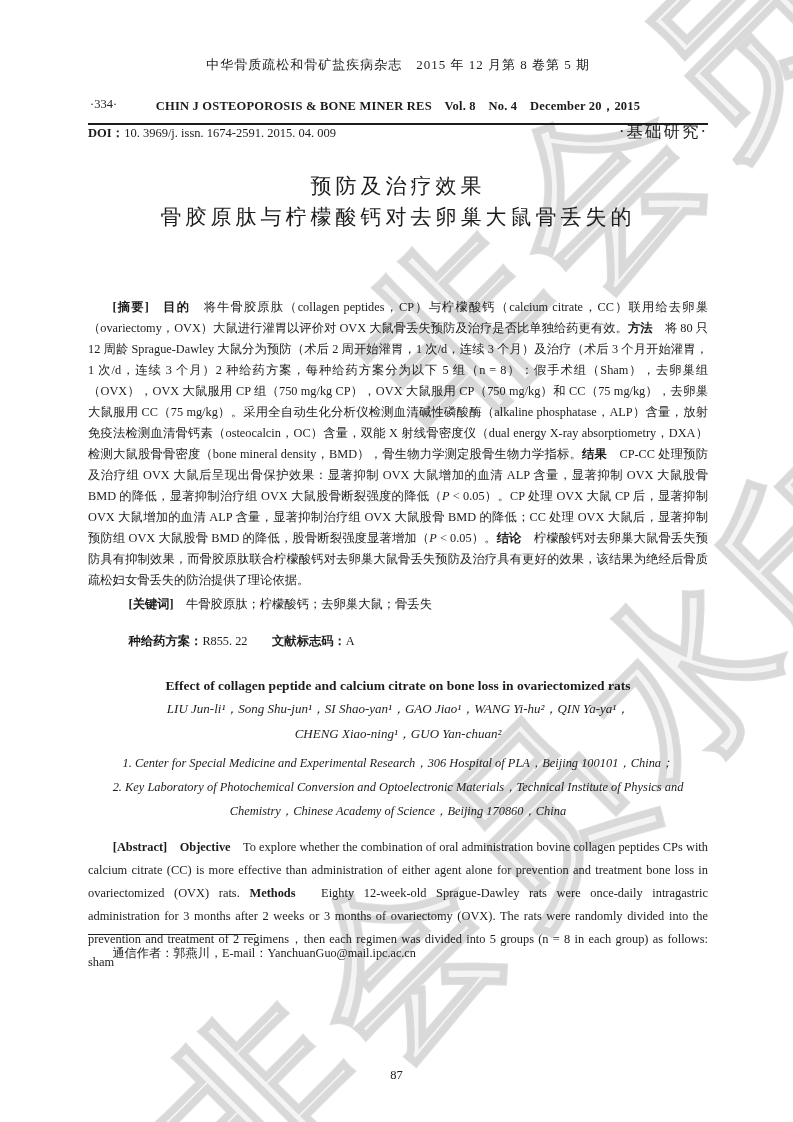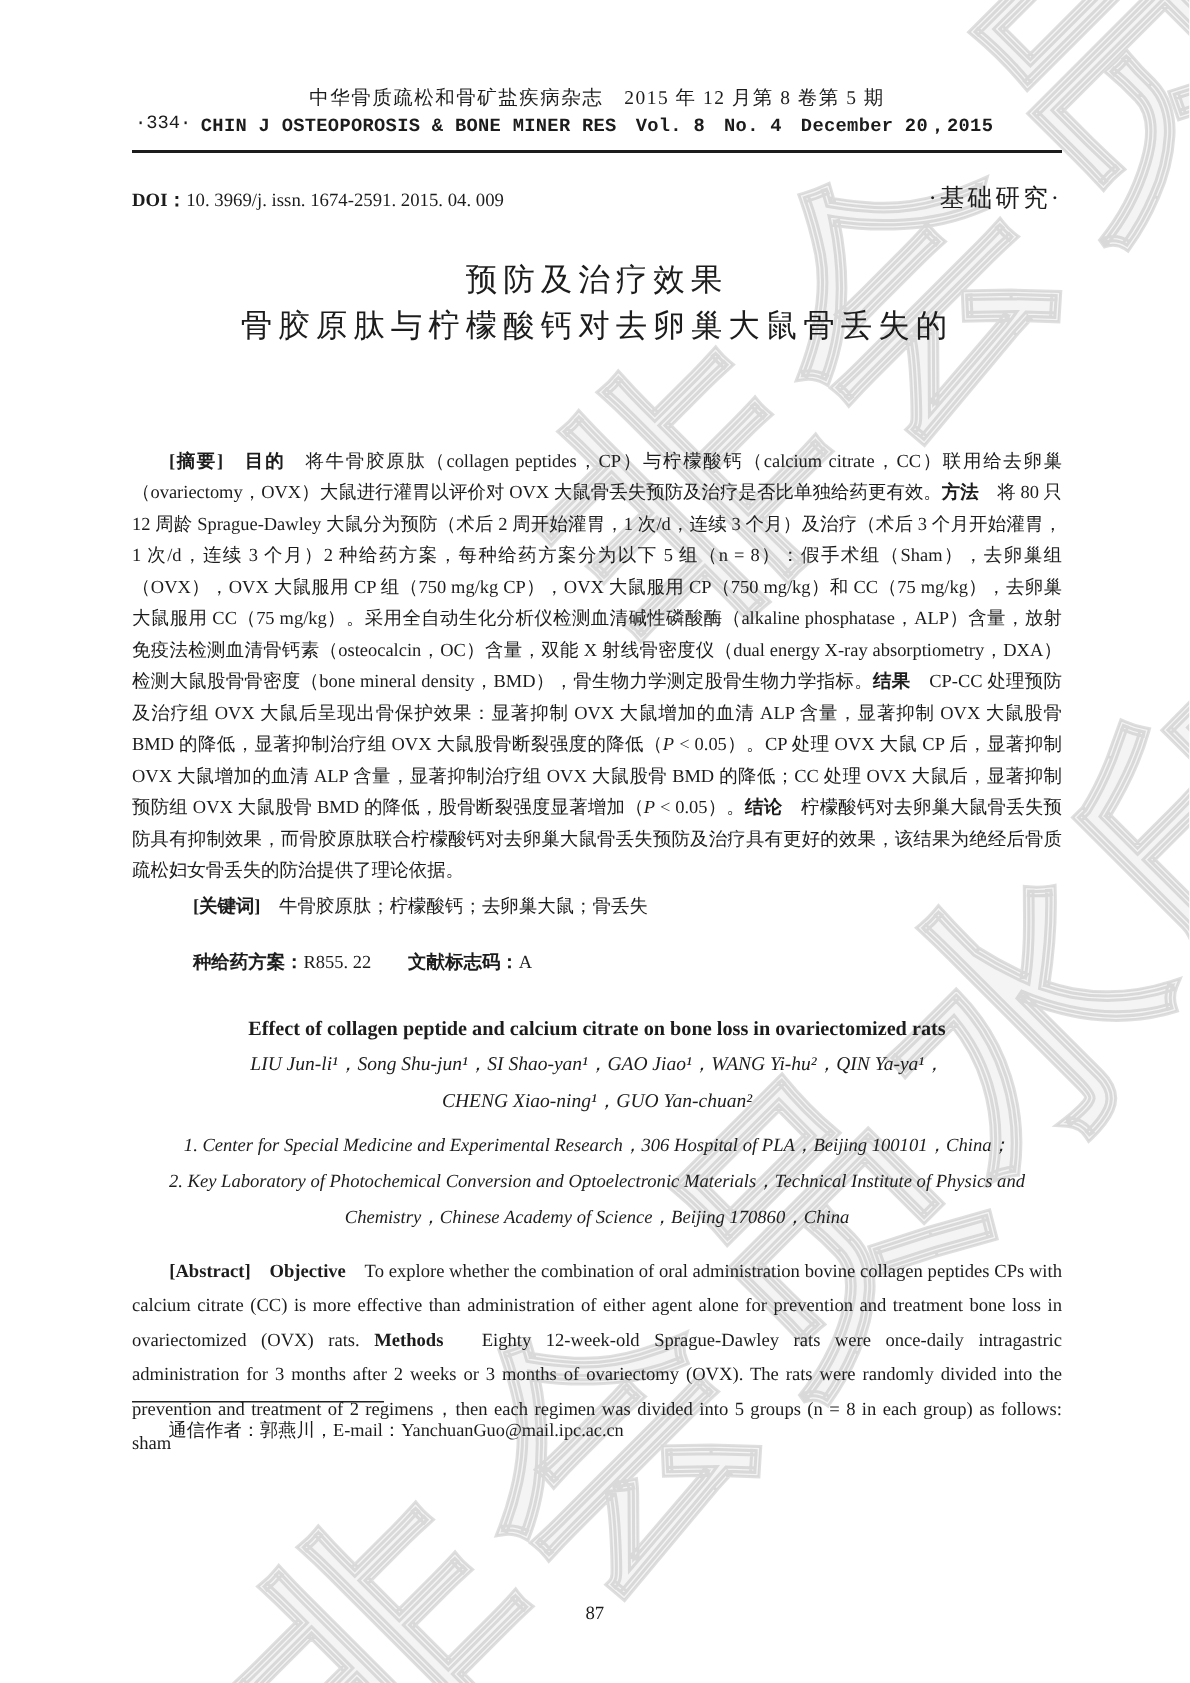--- a/index.html
+++ b/index.html
@@ -25,21 +25,21 @@
     color: rgba(195,195,195,0.18);
     -webkit-text-stroke: 2px rgba(178,178,178,0.42);
     transform: rotate(-45deg);
     pointer-events: none;
   }
   .wm1 { left: 50px; top: 690px; }
   .wm2 { left: 250px; top: -80px; }
   
   .header { position: absolute; top: 56px; left: 88px; width: 620px; z-index: 1; }
   .header-cn { text-align: center; font-size: 13px; letter-spacing: 1px; }
-  .header-en-row { position: relative; margin-top: 0; text-align: center; font-family: Liberation Mono, monospace; }
+  .header-en-row { position: relative; margin-top: 22px; text-align: center; }
   .page-label { position: absolute; left: 2px; top: 1px; font-size: 12.5px; }
   .header-en { font-size: 12.5px; font-weight: bold; letter-spacing: 0.2px; }
   .header-rule { border: none; border-bottom: 2px solid #1c1c1c; margin: 8px 0 0 0; }
   
   .doi-row {
     position: absolute; top: 121px; left: 88px; width: 620px;
     display: flex; justify-content: space-between; align-items: baseline; z-index: 1;
   }
   .doi { font-size: 12.5px; }
   .doi .lbl { font-weight: bold; }

